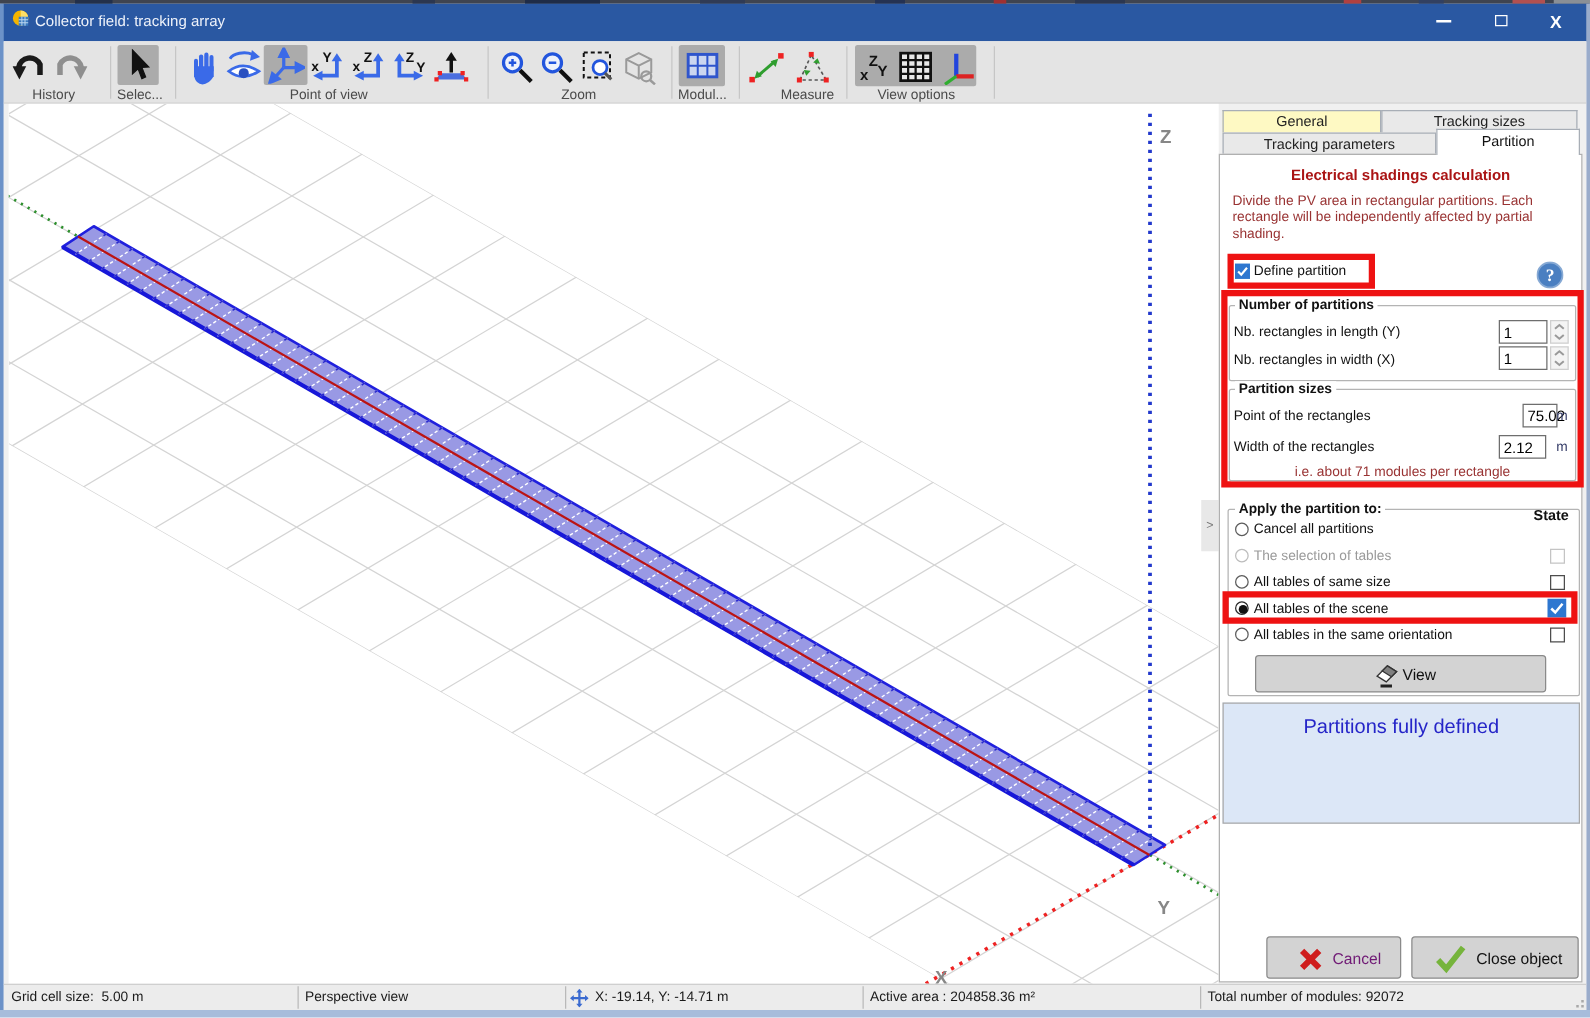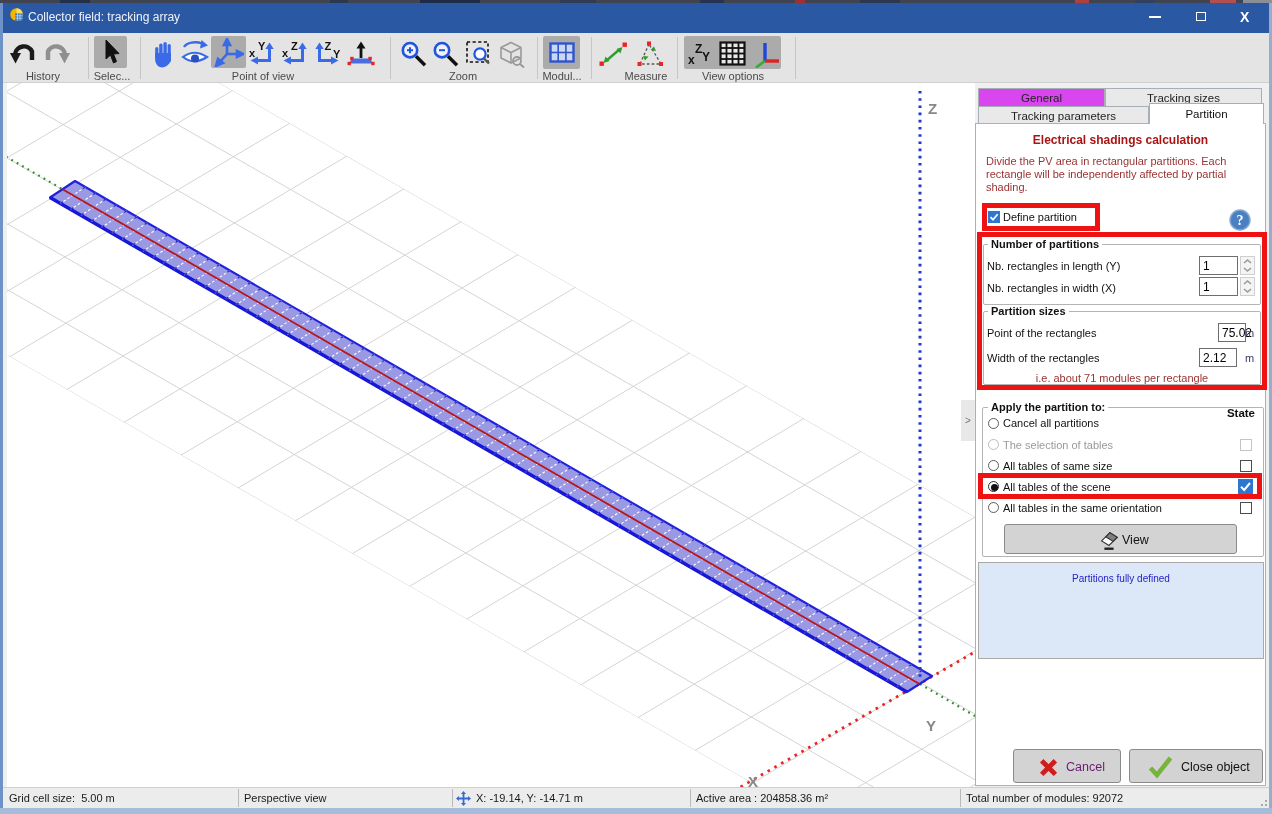--- a/index.html
+++ b/index.html
@@ -498,21 +498,21 @@
       <line x1="890.1" y1="603.8" x2="892.6" y2="602.1"></line>
     </g>
     <line x1="55.5" y1="106.2" x2="912.5" y2="601.0" stroke="#bb1414" stroke-width="1.8"></line>
     <line x1="913" y1="8" x2="913" y2="598" stroke="#2238cc" stroke-width="3" stroke-dasharray="2.6 4.6"></line>
     <text x="921" y="31" font-family="Liberation Sans, sans-serif" font-size="15" font-weight="bold" fill="#878787">Z</text>
     <text x="919" y="648" font-family="Liberation Sans, sans-serif" font-size="15" font-weight="bold" fill="#878787">Y</text>
     <text x="741" y="704" font-family="Liberation Sans, sans-serif" font-size="15" font-weight="bold" fill="#878787">X</text>
   </svg>
 <div class="abs" style="left:961px;top:400px;width:14px;height:41px;background:#e8e8e8;color:#777;font-size:10px;display:flex;align-items:center;justify-content:center">&gt;</div>
 <div class="abs" style="left:975px;top:83px;width:294px;height:704px;background:#f0f0f0"></div>
-<div class="abs" style="left:978px;top:88px;width:127px;height:18px;background:#d946ef;border:1px solid #a8aeb6;border-bottom:none;font-size:11.5px;color:#222;text-align:center;line-height:18px">General</div>
+<div class="abs" style="left:978px;top:88px;width:127px;height:18px;background:#fef9c3;border:1px solid #a8aeb6;border-bottom:none;font-size:11.5px;color:#222;text-align:center;line-height:18px">General</div>
 <div class="abs" style="left:1105px;top:88px;width:157px;height:18px;background:#e9e9e9;border:1px solid #a8aeb6;border-bottom:none;font-size:11.5px;color:#222;text-align:center;line-height:18px">Tracking sizes</div>
 <div class="abs" style="left:978px;top:106px;width:171px;height:18px;background:#e9e9e9;border:1px solid #a8aeb6;font-size:11.5px;color:#222;text-align:center;line-height:18px">Tracking parameters</div>
 <div class="abs" style="left:975px;top:123px;width:291px;height:663px;background:#fff;border:1px solid #b0b0b0;border-top:1px solid #b0b0b0"></div>
 <div class="abs" style="left:1149px;top:103px;width:115px;height:21px;background:#fff;border:1px solid #a8aeb6;border-bottom:none;font-size:11.5px;color:#111;text-align:center;line-height:20px">Partition</div>
 <div class="abs" style="left:976px;top:133px;width:289px;text-align:center;font-size:12px;font-weight:bold;color:#aa1414">Electrical shadings calculation</div>
 <div class="abs" style="left:986px;top:155px;width:272px;font-size:11px;line-height:13px;color:#993333">Divide the PV area in rectangular partitions. Each rectangle will be independently affected by partial shading.</div>
 <div class="redbox" style="left:982px;top:203px;width:118px;height:28px"></div>
 <div class="abs" style="left:988px;top:211px;width:12px;height:12px;background:#2e77d0;border:1px solid #2e77d0"></div>
 <svg class="abs" style="left:988px;top:211px" width="12" height="12" viewBox="0 0 12 12">
     <path d="M2.5,6.2 L5,8.8 L9.6,3.2" stroke="#fff" stroke-width="1.7" fill="none"></path>
@@ -569,21 +569,21 @@
 <div class="chk" style="left:1240px;top:501.5px"></div>
 <div class="redbox" style="left:978px;top:473px;width:284px;height:26px"></div>
 <div class="btn" style="left:1004px;top:524px;width:233px;height:30px"></div>
 <svg class="abs" style="left:1098px;top:529px" width="22" height="22" viewBox="0 0 24 24">
 <polygon points="4,13 13,4 21,9 12,18" fill="#fff" stroke="#333" stroke-width="1.2"></polygon>
 <polygon points="13,4 21,9 16.5,13.5 8.5,8.5" fill="#808080" stroke="#333" stroke-width="1.2"></polygon>
 <line x1="7" y1="21.5" x2="17" y2="21.5" stroke="#222" stroke-width="2.6"></line>
   </svg>
 <div class="abs" style="left:1122px;top:533px;font-size:12.5px;color:#111">View</div>
 <div class="abs" style="left:978px;top:562px;width:286px;height:97px;background:#dce7f7;border:1px solid #a9a9a9"></div>
-<div class="abs" style="left:978px;top:573px;width:286px;text-align:center;font-size:10px;color:#2525c8">Partitions fully defined</div>
+<div class="abs" style="left:978px;top:573px;width:286px;text-align:center;font-size:16px;color:#2525c8">Partitions fully defined</div>
 <div class="btn" style="left:1013px;top:749px;width:108px;height:34px"></div>
 <svg class="abs" style="left:1038px;top:757px" width="20" height="20" viewBox="0 0 19 19">
 <path d="M3.5,3.5 L16.5,16.5 M16.5,3.5 L3.5,16.5" stroke="#cf1d1d" stroke-width="4.6"></path>
   </svg>
 <div class="abs" style="left:1066px;top:760px;font-size:12.5px;color:#701a75">Cancel</div>
 <div class="btn" style="left:1129px;top:749px;width:134px;height:34px"></div>
 <svg class="abs" style="left:1147px;top:754px" width="27" height="25" viewBox="0 0 27 25">
 <path d="M3.5,14 L10,21 L23.5,4" stroke="#76b43c" stroke-width="4.6" fill="none"></path>
   </svg>
 <div class="abs" style="left:1181px;top:760px;font-size:12.5px;color:#111">Close object</div>

